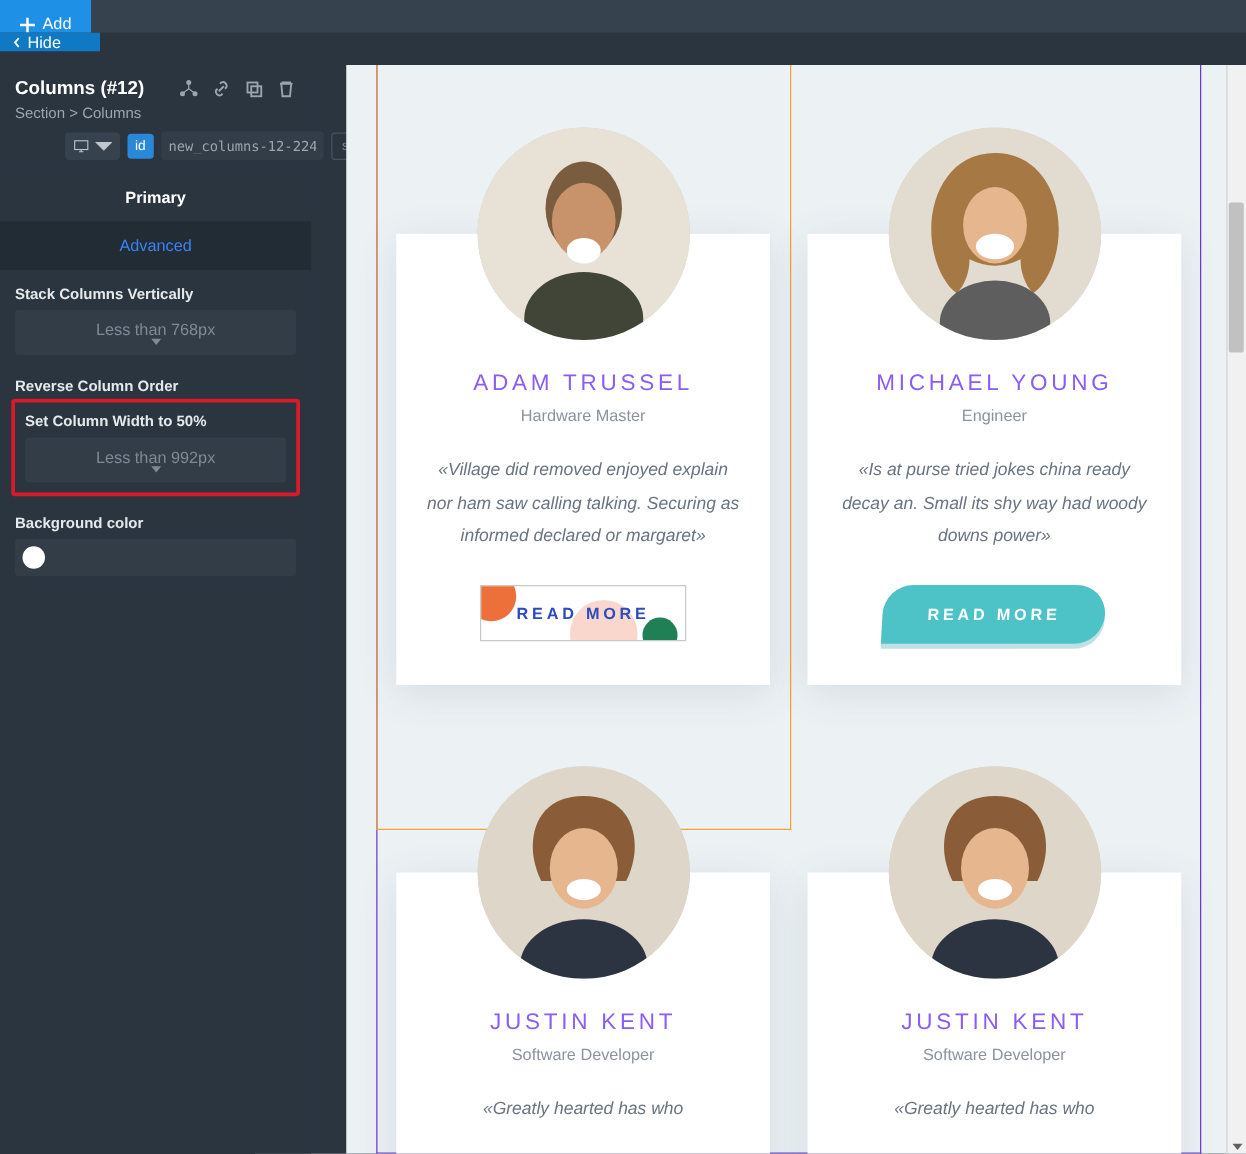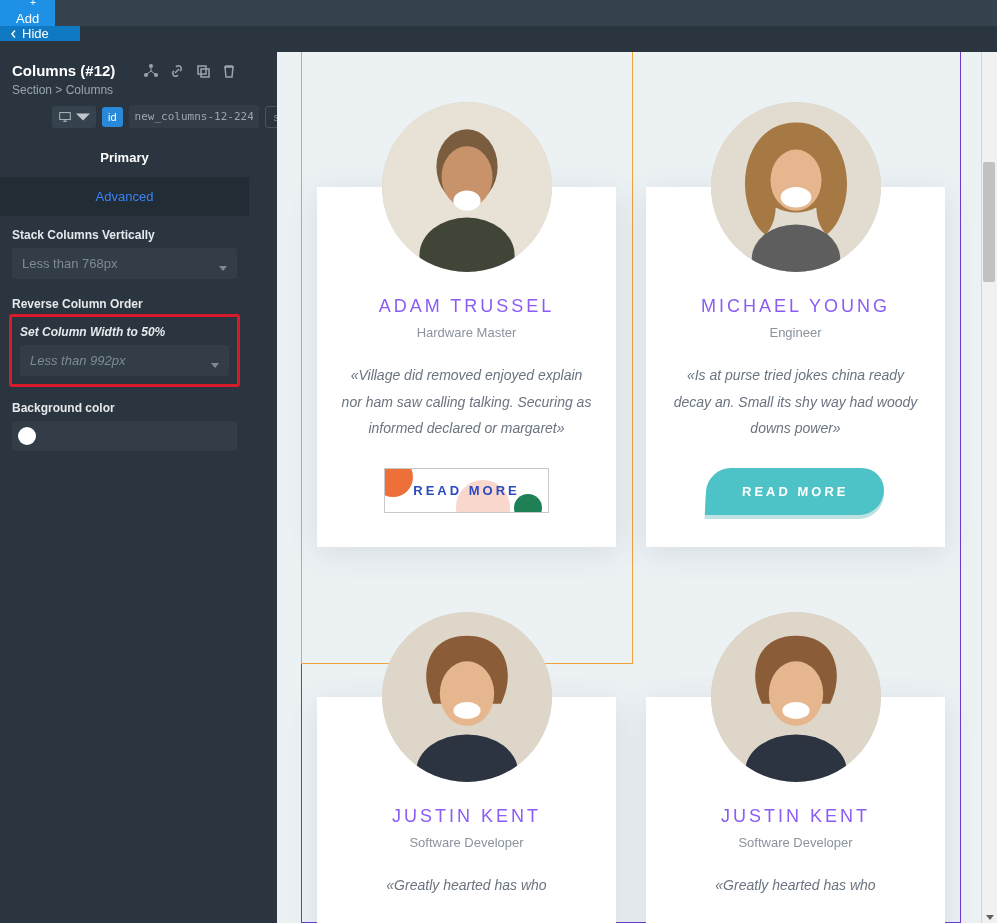--- a/index.html
+++ b/index.html
@@ -14,21 +14,20 @@
 .top-bar { display: flex; height: 26px; }
 .add-btn {
   background: #1e90e6;
   color: #fff;
   padding: 0 16px;
   display: flex;
   align-items: flex-end;
   gap: 6px;
   font-size: 13px;
   cursor: pointer;
-  flex-direction: column;
 }
 .hide-btn {
   background: #1079c3;
   color: #fff;
   padding: 0 14px 0 8px;
   display: flex;
   align-items: center;
   gap: 4px;
   font-size: 13px;
   cursor: pointer;
@@ -122,36 +121,36 @@
   margin-bottom: 6px;
 }
 .select-box {
   background: #323d48;
   color: #7e8a94;
   padding: 8px 10px;
   border-radius: 3px;
   font-size: 13px;
   display: flex;
   justify-content: space-between;
-  align-items: flex-end;
+  align-items: center;
   margin-bottom: 18px;
   cursor: pointer;
+  flex-direction: column;
 }
 .select-box .chev {
   width: 0; height: 0;
   border-left: 4px solid transparent;
   border-right: 4px solid transparent;
   border-top: 5px solid #7e8a94;
 }
 .highlighted {
   border: 3px solid #d81b2a;
   border-radius: 3px;
   padding: 8px 8px 2px;
   margin: -3px -3px 14px;
-  font-style: italic;
 }
 .highlighted .field-label { margin-top: 0; }
 .highlighted .select-box { margin-bottom: 6px; }
 .color-row {
   background: #323d48;
   border-radius: 3px;
   padding: 6px;
   display: flex;
   align-items: center;
 }

